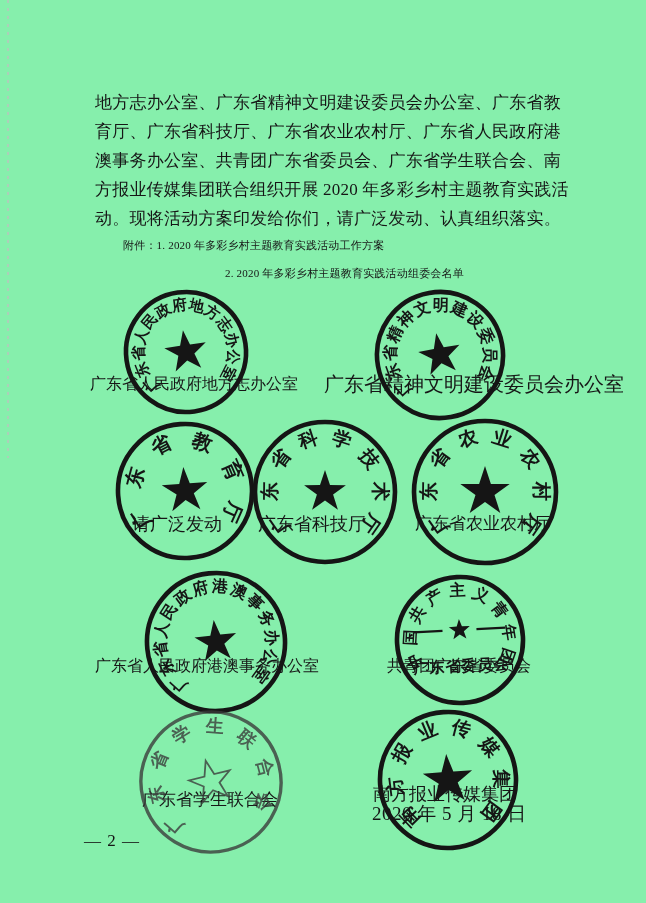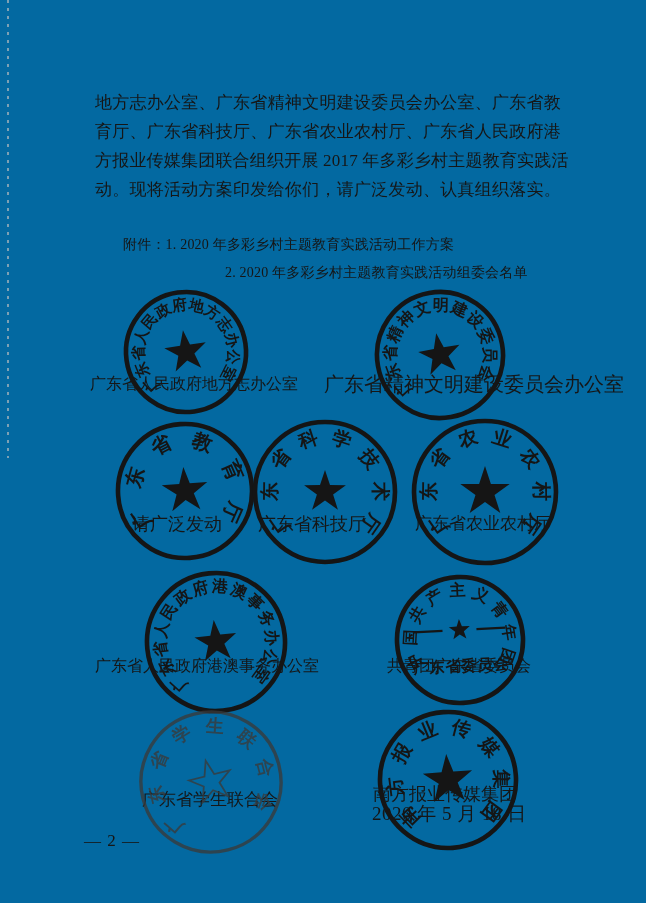--- a/index.html
+++ b/index.html
@@ -1,29 +1,29 @@
 <!DOCTYPE html>
 <html><head>
 <meta charset="utf-8">
 <style>
   html,body{margin:0;padding:0;background:#ffffff;}
   .page{
-    position:relative;width:646px;height:903px;background:#0369a1;overflow:hidden;
+    position:relative;width:646px;height:903px;background:#86efac;overflow:hidden;
     font-family:"Liberation Serif","DejaVu Serif",serif;color:#161616;
   }
   .scan-edge{
     position:absolute;left:7px;top:0;width:2px;height:458px;opacity:.65;
     background:repeating-linear-gradient(to bottom,#bfbfbf 0 3px,transparent 3px 8px);
   }
   .body-block{position:absolute;left:95px;top:88px;width:466px;}
   .body-line{
     font-size:17px;line-height:29px;height:29px;white-space:nowrap;
     text-align:justify;text-align-last:justify;letter-spacing:.2px;
   }
-  .att-line{position:absolute;font-size:14px;line-height:22px;white-space:nowrap;letter-spacing:.2px;text-align:center;}
+  .att-line{position:absolute;font-size:11px;line-height:22px;white-space:nowrap;letter-spacing:.2px;text-align:center;}
   .att-1{left:123px;top:234px;}
   .att-2{left:225px;top:262px;}
   .overlay-text{position:absolute;white-space:nowrap;line-height:20px;color:#161616;z-index:2;}
   .cap-0{left:90px;top:374px;font-size:16px;}
   .cap-1{left:324px;top:374px;font-size:20px;}
   .cap-2{left:132px;top:514px;font-size:18px;}
   .cap-3{left:258px;top:514px;font-size:18px;}
   .cap-4{left:415px;top:514px;font-size:17px;}
   .cap-5{left:95px;top:656px;font-size:16px;}
   .cap-6{left:387px;top:656px;font-size:16px;}
@@ -37,21 +37,22 @@
 </head>
 <body>
 
 <div class="page">
 
   <div class="scan-edge"></div>
 
   <div class="body-block">
     <div class="body-line">地方志办公室、广东省精神文明建设委员会办公室、广东省教</div>
     <div class="body-line">育厅、广东省科技厅、广东省农业农村厅、广东省人民政府港</div>
-    <div class="body-line">方报业传媒集团联合组织开展 2017 年多彩乡村主题教育实践活</div>
+    <div class="body-line">澳事务办公室、共青团广东省委员会、广东省学生联合会、南</div>
+    <div class="body-line">方报业传媒集团联合组织开展 2020 年多彩乡村主题教育实践活</div>
     <div class="body-line">动。现将活动方案印发给你们，请广泛发动、认真组织落实。</div>
   </div>
 
   <div class="att-line att-1">附件：1. 2020 年多彩乡村主题教育实践活动工作方案</div>
   <div class="att-line att-2">2. 2020 年多彩乡村主题教育实践活动组委会名单</div>
 
   <div class="overlay-text cap-0">广东省人民政府地方志办公室</div>
   <div class="overlay-text cap-1">广东省精神文明建设委员会办公室</div>
   <div class="overlay-text cap-2">请广泛发动</div>
   <div class="overlay-text cap-3">广东省科技厅</div>

